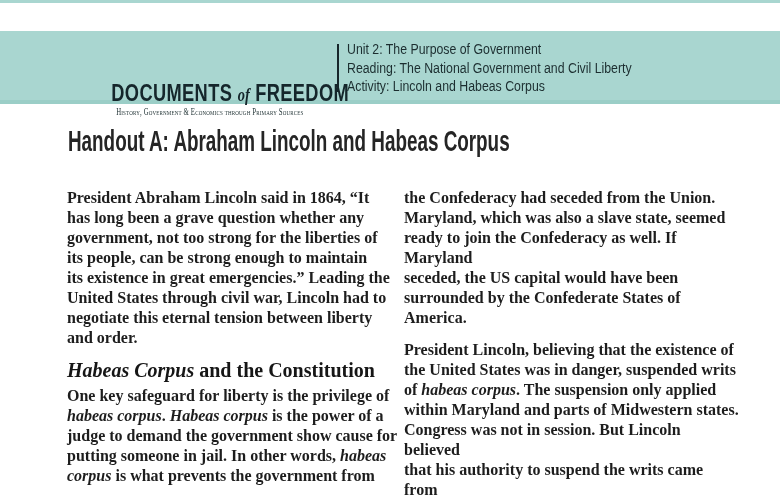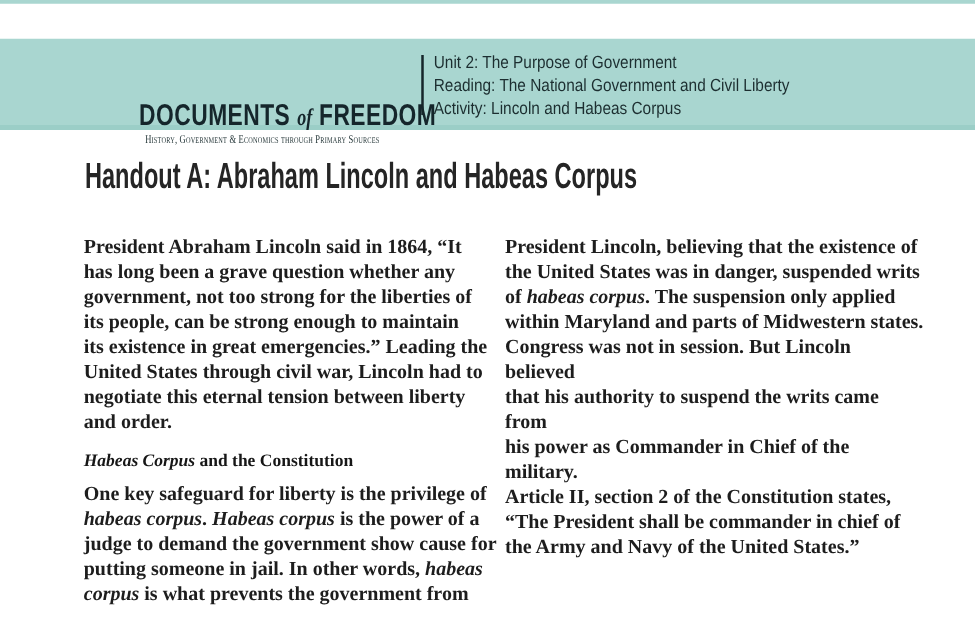--- a/index.html
+++ b/index.html
@@ -39,21 +39,21 @@
     color:var(--titleInk);line-height:1;white-space:nowrap;
     transform:scaleX(.65);transform-origin:left top;
   }
   .col{
     position:absolute;top:188px;width:336px;
     font-family:"Liberation Serif",serif;font-size:16px;line-height:20px;color:var(--bodyInk);
   }
   .col.left{left:67px;}
   .col.right{left:404px;}
   .col p{margin:0 0 12px;white-space:pre-line;font-weight:bold;}
-  .col h3{margin:4px 0 6px;font-size:14px;line-height:20px;font-weight:bold;white-space:pre-line;color:#161616;}
+  .col h3{margin:4px 0 6px;font-size:20px;line-height:20px;font-weight:bold;white-space:pre-line;color:#161616;}
 </style>
 </head>
 <body>
 
 <div id="page">
   <div class="topline"></div>
 
   <header class="header">
     <div class="logo">
       <div class="logo-main">
@@ -86,20 +86,25 @@
 negotiate this eternal tension between liberty
 and order.</p>
         <h3><em>Habeas Corpus</em> and the Constitution</h3>
         <p>One key safeguard for liberty is the privilege of
 <em>habeas corpus</em>. <em>Habeas corpus</em> is the power of a
 judge to demand the government show cause for
 putting someone in jail. In other words, <em>habeas
 corpus</em> is what prevents the government from</p>
       </div>
     <div class="col right">
+        <p>the Confederacy had seceded from the Union.
+Maryland, which was also a slave state, seemed
+ready to join the Confederacy as well. If Maryland
+seceded, the US capital would have been
+surrounded by the Confederate States of America.</p>
         <p>President Lincoln, believing that the existence of
 the United States was in danger, suspended writs
 of <em>habeas corpus</em>. The suspension only applied
 within Maryland and parts of Midwestern states.
 Congress was not in session. But Lincoln believed
 that his authority to suspend the writs came from
 his power as Commander in Chief of the military.
 Article II, section 2 of the Constitution states,
 “The President shall be commander in chief of
 the Army and Navy of the United States.”</p>

